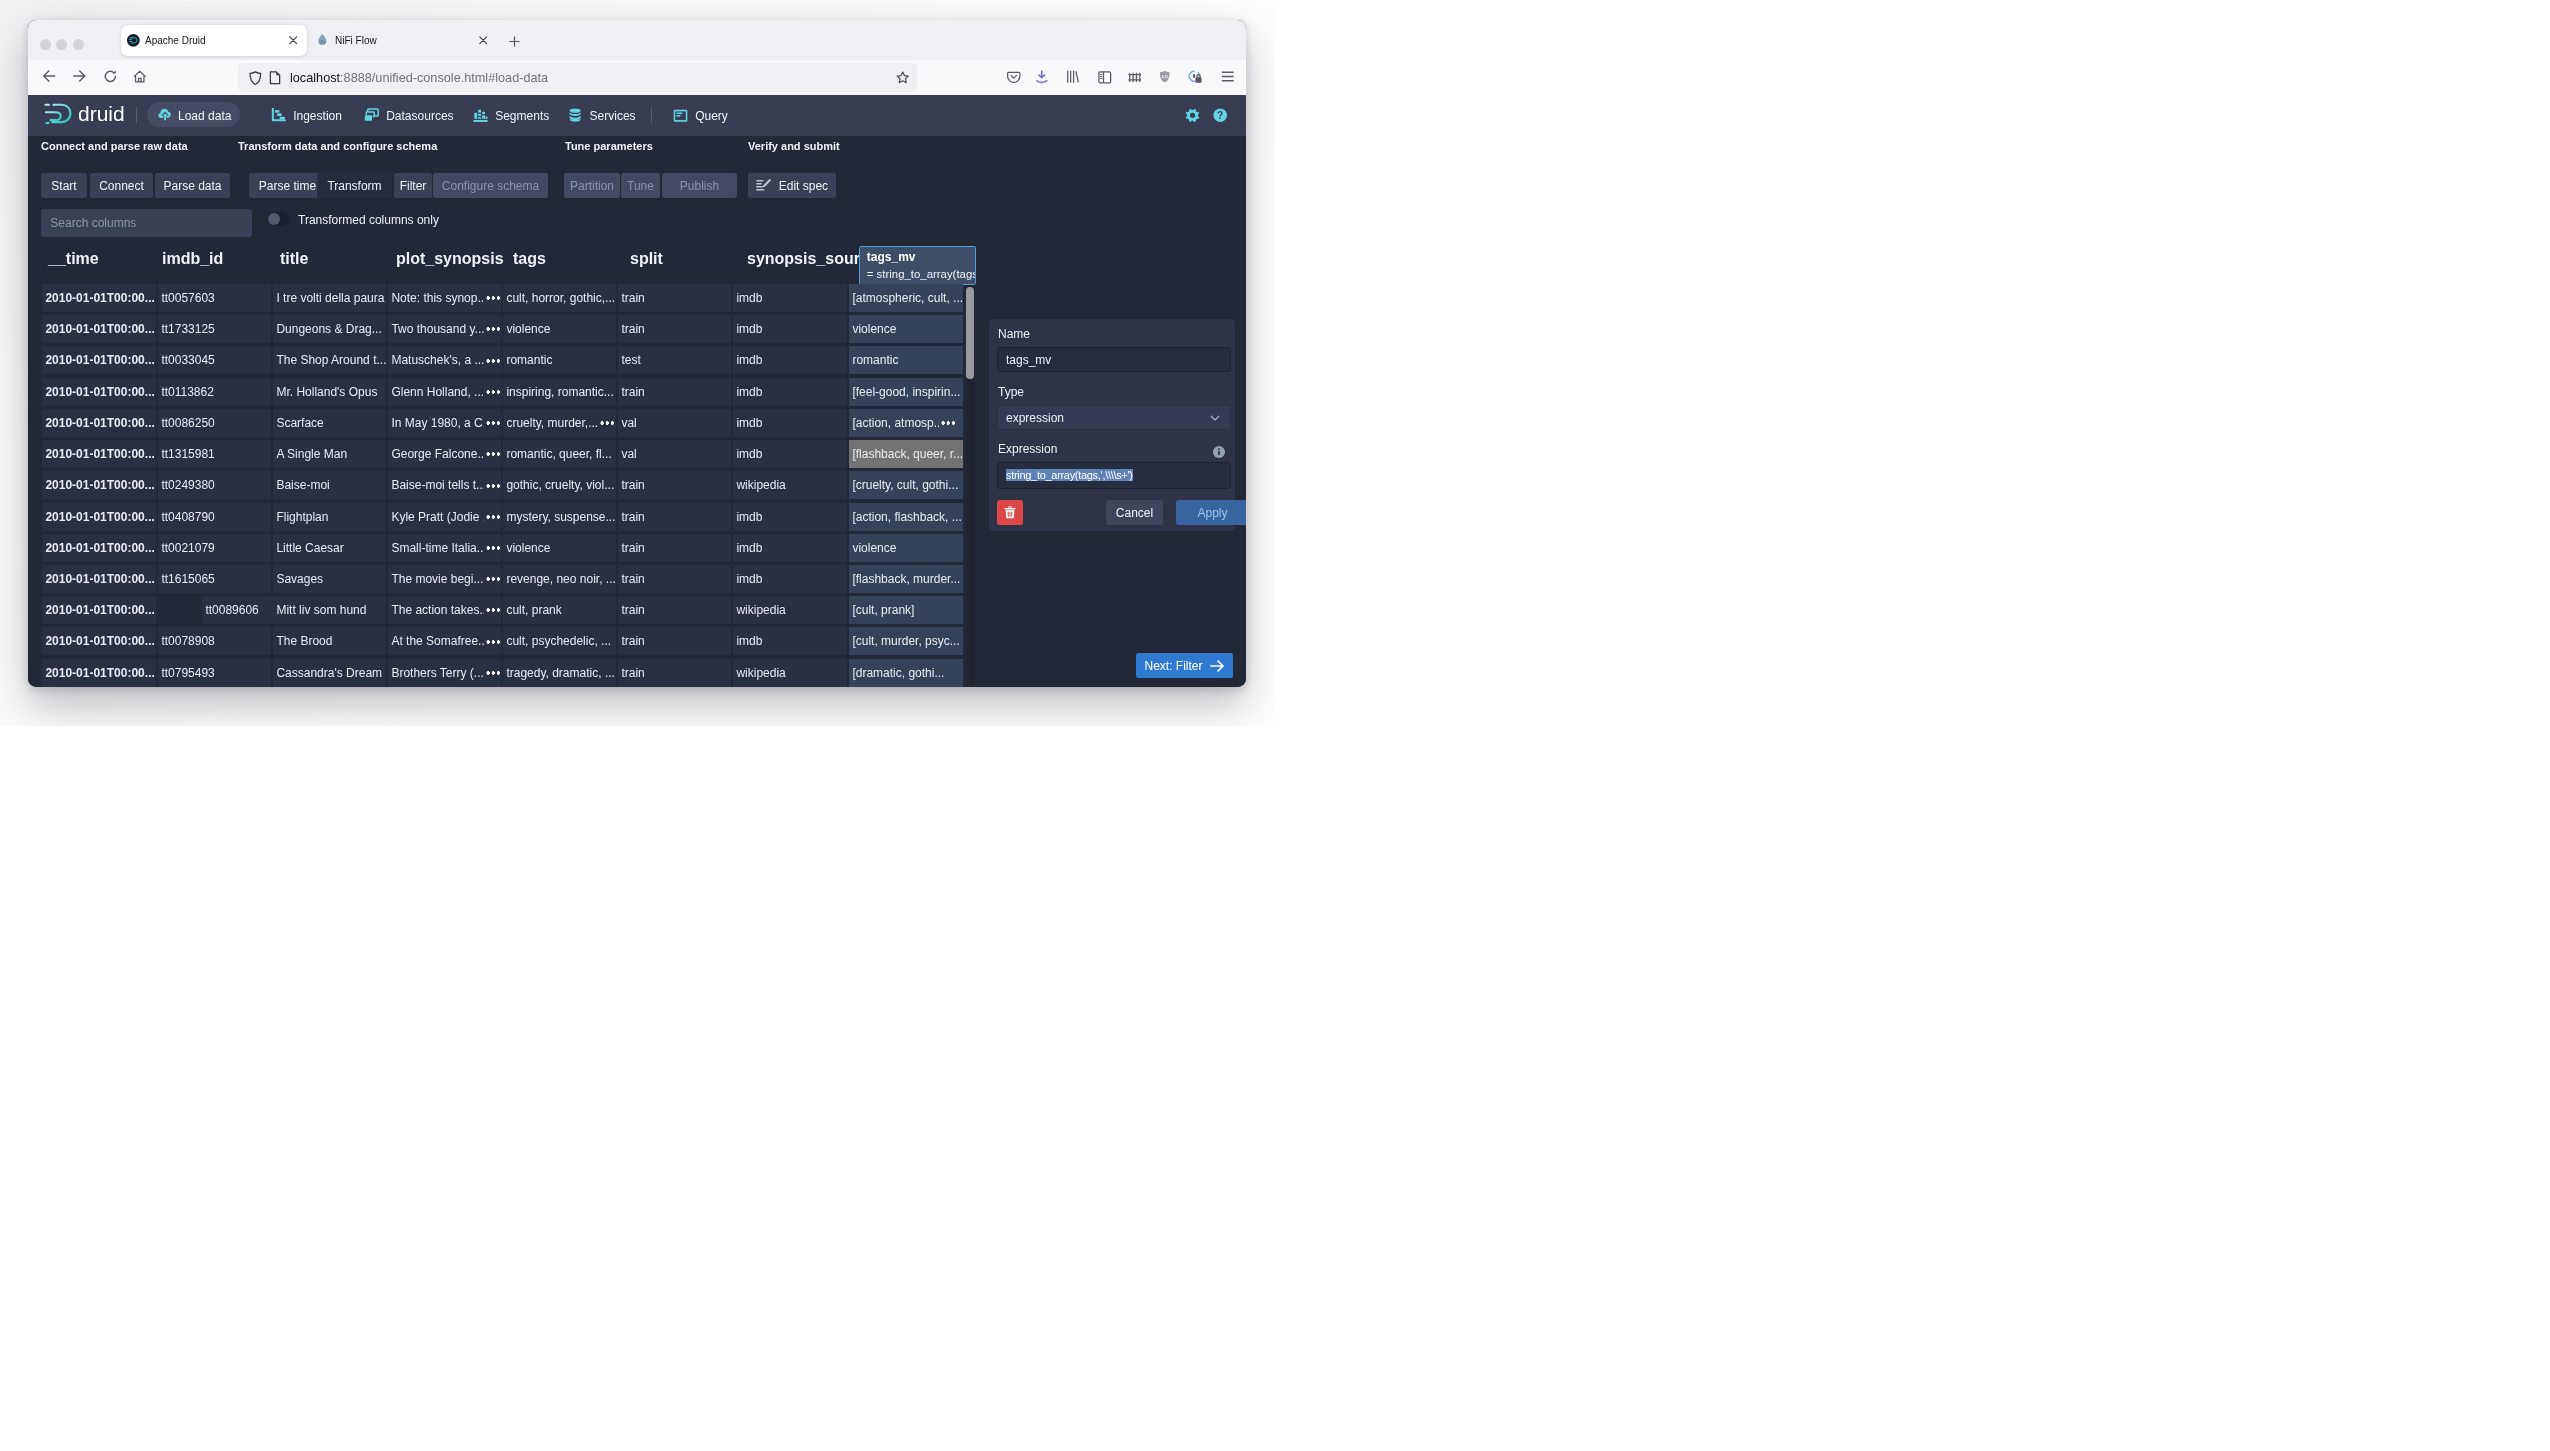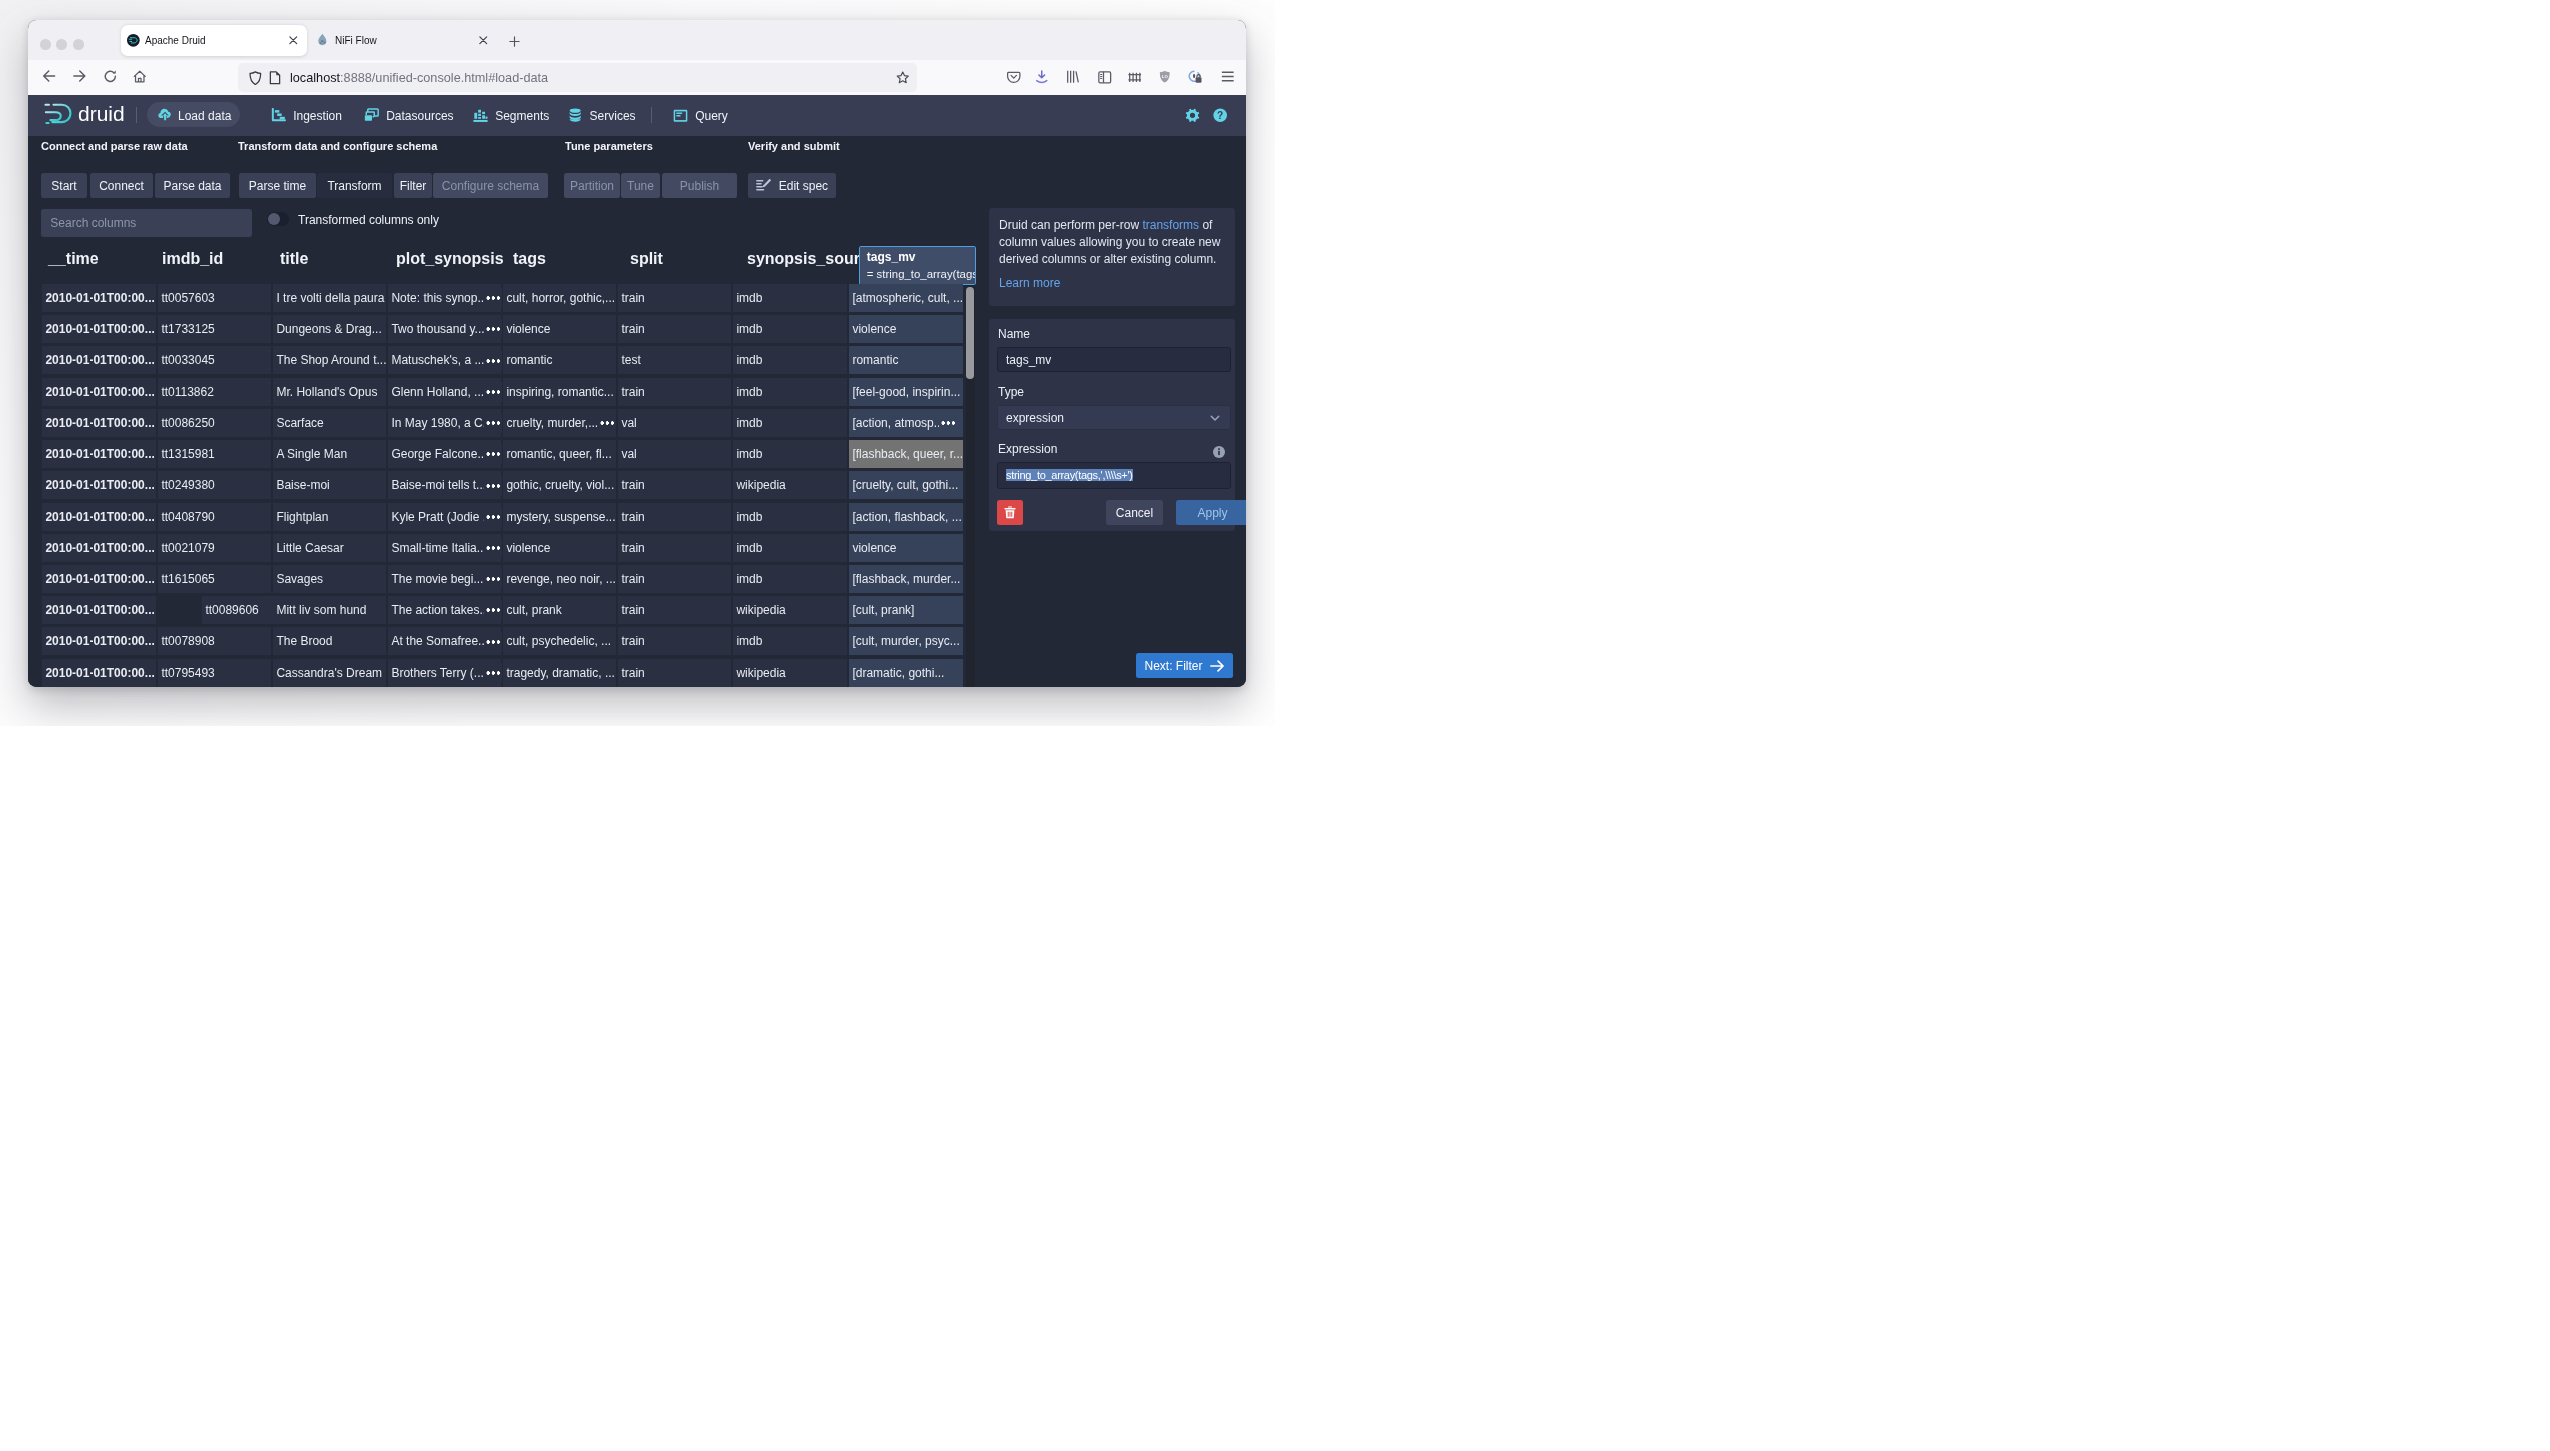--- a/index.html
+++ b/index.html
@@ -312,21 +312,21 @@
             <text x="8.5" y="12.7" text-anchor="middle" font-family="Liberation Sans" font-size="12" font-weight="bold" fill="#383d53">?</text>
           </svg>
         </div>
   <div class="h2" style="left:41px;">Connect and parse raw data</div>
   <div class="h2" style="left:238px;">Transform data and configure schema</div>
   <div class="h2" style="left:565px;">Tune parameters</div>
   <div class="h2" style="left:748px;">Verify and submit</div>
   <div class="sbtn" style="left:41px;width:46px;">Start</div>
   <div class="sbtn" style="left:90px;width:63px;">Connect</div>
   <div class="sbtn" style="left:155px;width:75px;">Parse data</div>
-  <div class="sbtn" style="left:239px;width:77px;">Parse time</div>
+  <div class="sbtn" style="left:249px;width:77px;">Parse time</div>
   <div class="sbtn act" style="left:317px;width:75px;">Transform</div>
   <div class="sbtn" style="left:394px;width:38px;">Filter</div>
   <div class="sbtn dis" style="left:433px;width:115px;">Configure schema</div>
   <div class="sbtn dis" style="left:564px;width:56px;">Partition</div>
   <div class="sbtn dis" style="left:621px;width:39px;">Tune</div>
   <div class="sbtn dis" style="left:662px;width:75px;">Publish</div>
   <div class="sbtn" style="left:748px;width:88px;gap:6.8px;">
           <svg width="16" height="14.4" viewBox="0 0 19 17">
             <g stroke="#bcc5d8" stroke-width="1.7" stroke-linecap="round">
               <line x1="1" y1="3.2" x2="8" y2="3.2"></line>
@@ -468,24 +468,20 @@
 <div class="dots" style="left:484px;top:642px;background-color:#2a2f41;"></div>
 <div class="cell" style="left:42px;top:659px;width:114px;background:#2a2f41;font-weight:bold;">2010-01-01T00:00...</div>
 <div class="cell" style="left:158px;top:659px;width:113px;background:#2a2f41;">tt0795493</div>
 <div class="cell" style="left:273px;top:659px;width:113px;background:#2a2f41;">Cassandra's Dream</div>
 <div class="cell" style="left:388px;top:659px;width:113px;background:#2a2f41;">Brothers Terry (...</div>
 <div class="cell" style="left:503px;top:659px;width:113px;background:#2a2f41;">tragedy, dramatic, ...</div>
 <div class="cell" style="left:618px;top:659px;width:113px;background:#2a2f41;">train</div>
 <div class="cell" style="left:733px;top:659px;width:114px;background:#2a2f41;">wikipedia</div>
 <div class="cell" style="left:849px;top:659px;width:114px;background:#36415a;">[dramatic, gothi...</div>
 <div class="dots" style="left:484px;top:673px;background-color:#2a2f41;"></div>
-  <div class="panel" style="top:208px;height:98px;padding:9.3px 10px;">
-    <div class="callout-t">Druid can perform per-row <a class="lnk">transforms</a> of<br>column values allowing you to create new<br>derived columns or alter existing column.</div>
-    <div class="callout-t" style="margin-top:7.6px;"><a class="lnk">Learn more</a></div>
-  </div>
   <div class="panel" style="top:319px;height:212px;"></div>
   <div class="flabel" style="left:998px;top:327px;">Name</div>
   <div class="finput" style="top:347px;">tags_mv</div>
   <div class="flabel" style="left:998px;top:385px;">Type</div>
   <div class="finput" style="top:405px;background:#343a52;border-color:#2a3044;">expression</div>
   <div class="abs" style="left:1210px;top:415px;">
           <svg width="10" height="6.8" viewBox="0 0 12 8">
             <path d="M1.5 1.5 6 6l4.5-4.5" stroke="#9aa3b6" stroke-width="1.8" fill="none" stroke-linecap="round" stroke-linejoin="round"></path>
           </svg>
         </div>

